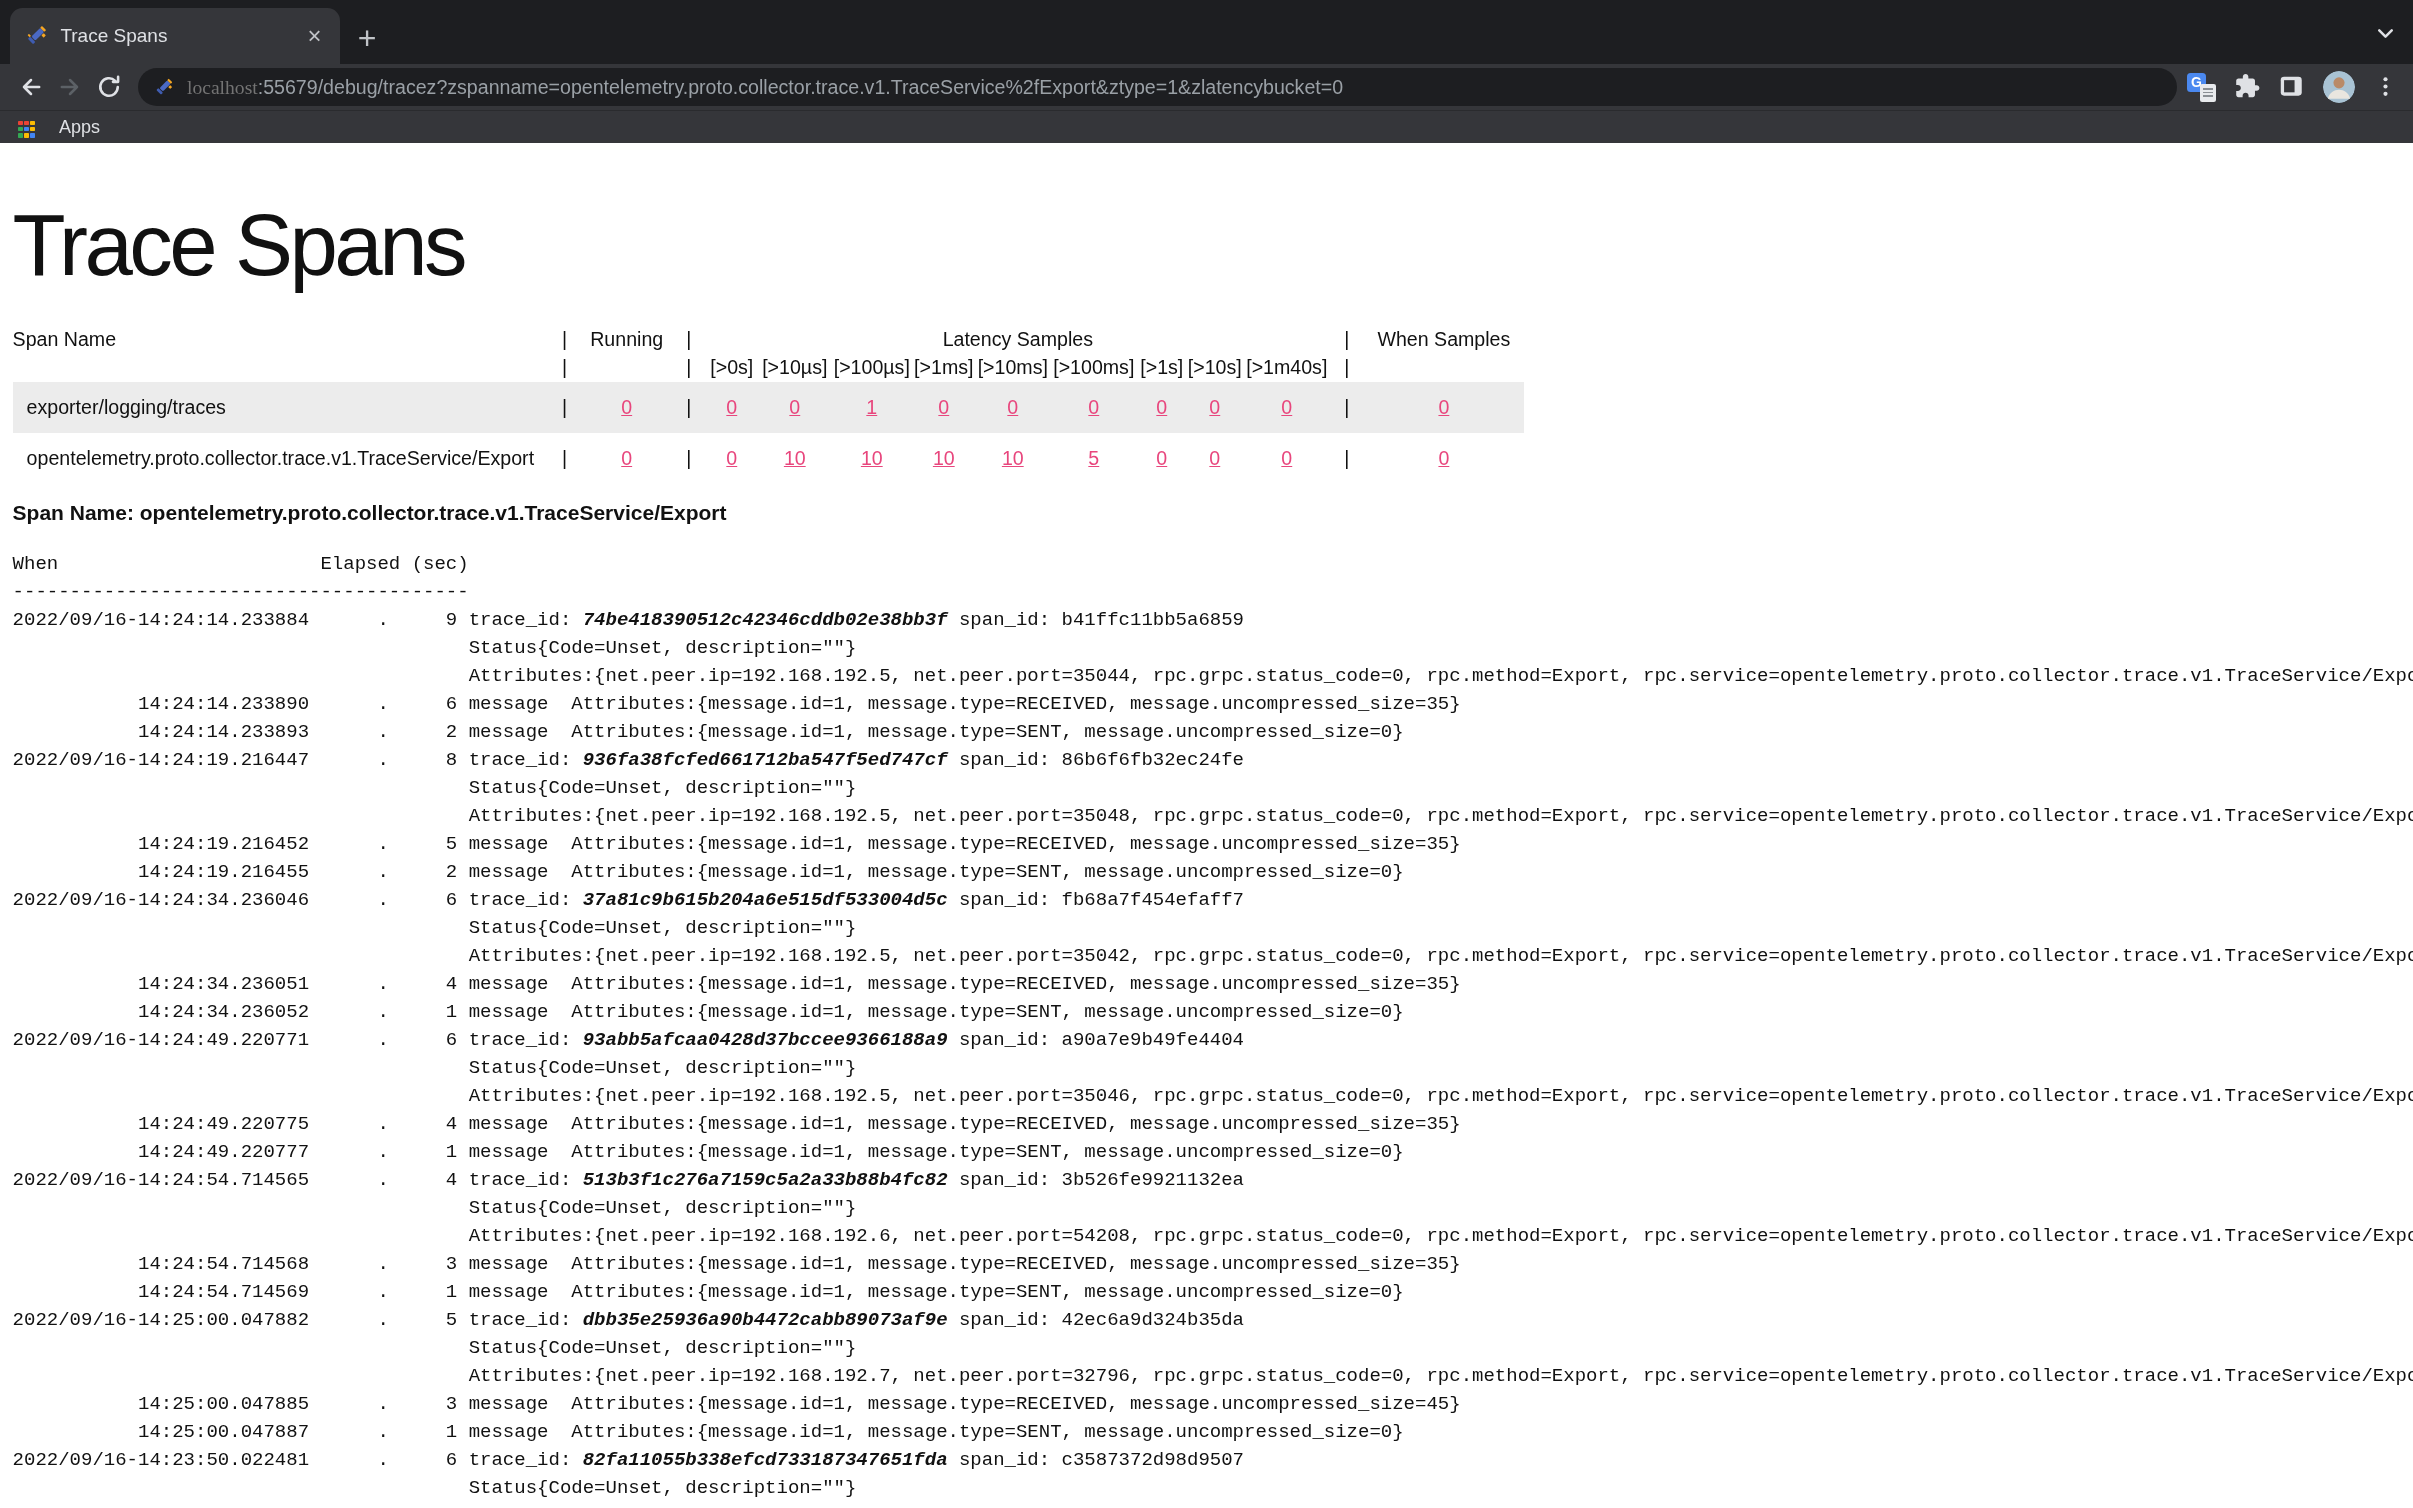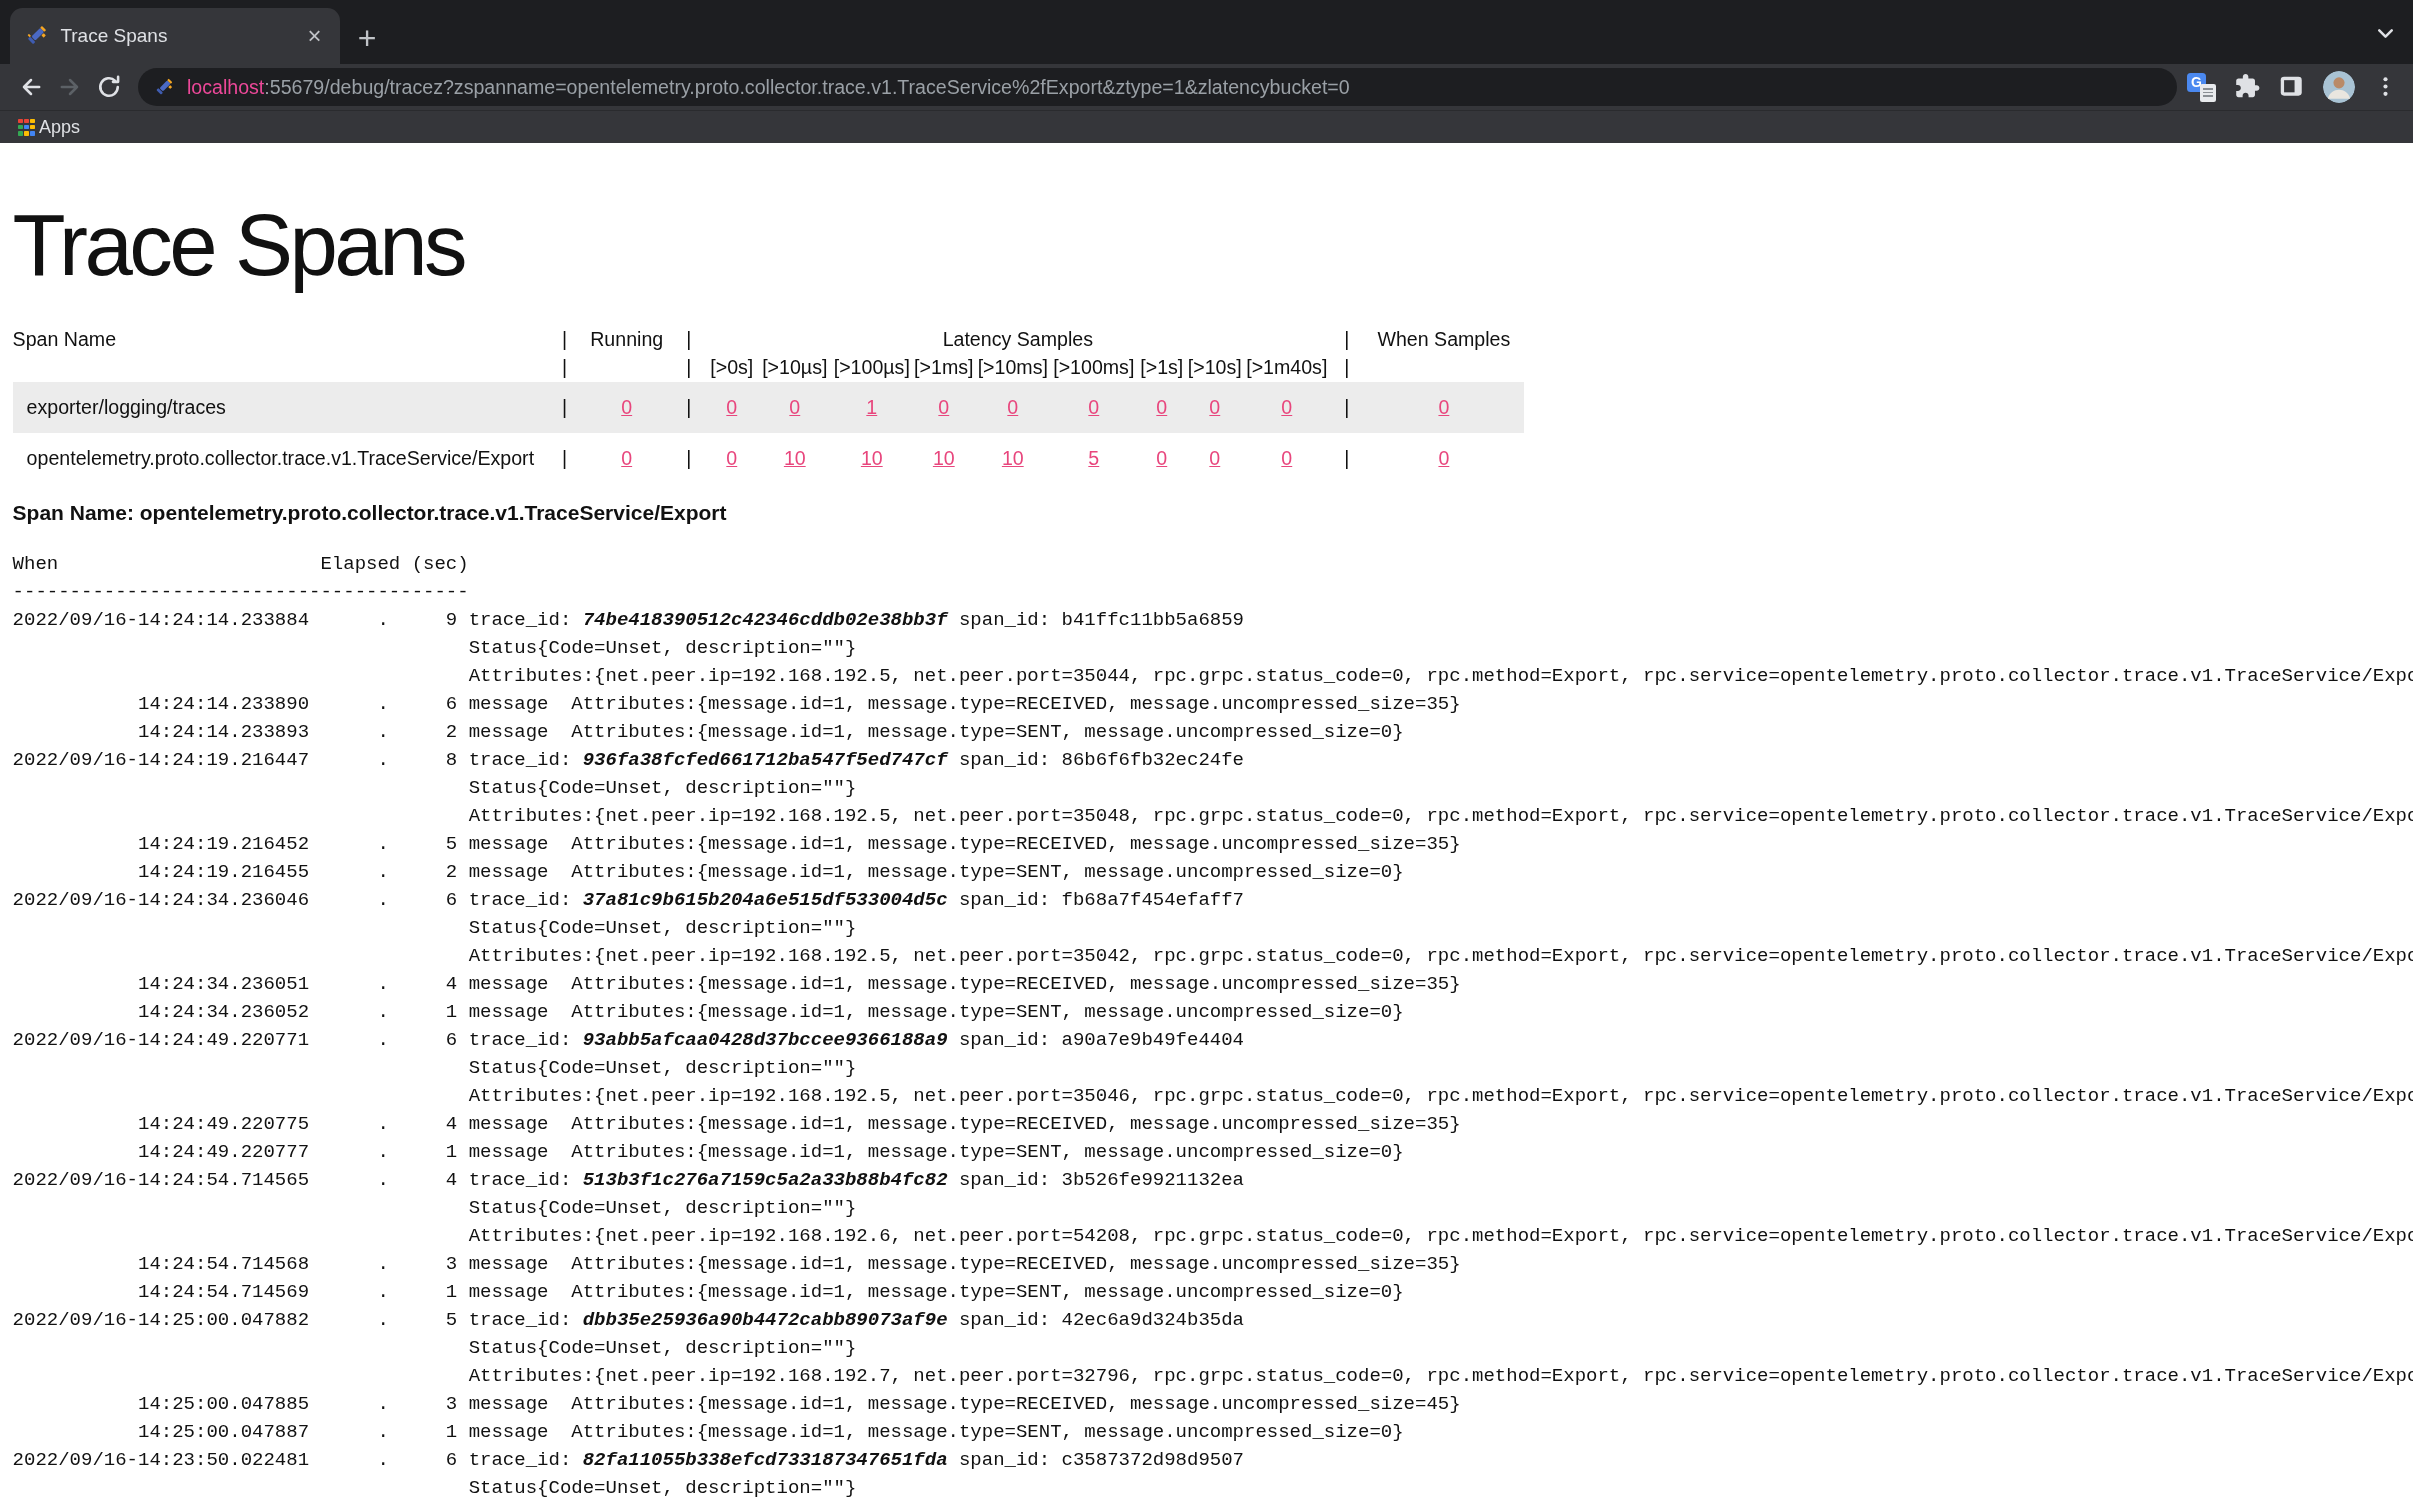--- a/index.html
+++ b/index.html
@@ -16,26 +16,26 @@
   .tab-close { font-size:24px; color:#c0c3c7; line-height:1; padding:1.4px 4.2px; border-radius:50%; }
   .newtab-btn { font-size:32px; color:#c0c3c7; margin:0 0 9.8px 18px; line-height:1; }
   .tabsearch { position:absolute; right:15.4px; top:21px; }
 
   .toolbar { height:46px; background:#35363a; display:flex; align-items:center; padding:0 11.2px; }
   .navbtn { width:39px; height:39px; display:flex; align-items:center; justify-content:center; flex:none; }
   .omnibox { flex:1; height:38px; background:#1d1e21; border-radius:19px; display:flex; align-items:center;
              padding:0 15.4px; margin:0 9.8px; min-width:0; }
   .omnibox .favicon { width:21px; height:21px; margin-right:12.6px; flex:none; }
   .url { font-size:19.6px; color:#9aa0a6; white-space:nowrap; overflow:hidden; }
-  .url .host { color:#ec4899; }
+  .url .host { color:#737373;font-family:Liberation Serif, serif; }
   .tool-icons { display:flex; align-items:center; gap:18px; flex:none; padding-right:4.2px; }
 
   .bookmarks { height:33px; background:#35363a; border-top:0.7px solid #2a2b2e; display:flex; align-items:center;
                padding-left:18px; }
-  .apps-item { display:flex; align-items:center; gap:4px; }
+  .apps-item { display:flex; align-items:flex-end; gap:24px; }
   .apps-grid { width:17px; height:17px; display:grid; grid-template-columns:repeat(3,1fr); gap:1.4px; }
   .apps-grid i { border-radius:0.7px; }
   .apps-label { color:#dfe1e5; font-size:18px; }
 
   .avatar { width:32px; height:32px; border-radius:50%; overflow:hidden; flex:none; }
 
   
   .page { background:#fff; color:#1a1a1a; }
   h1.page-title { margin:49px 0 0 12.6px; font-size:87px; font-weight:400; letter-spacing:-3.5px;
                   line-height:105px; color:#111; }

